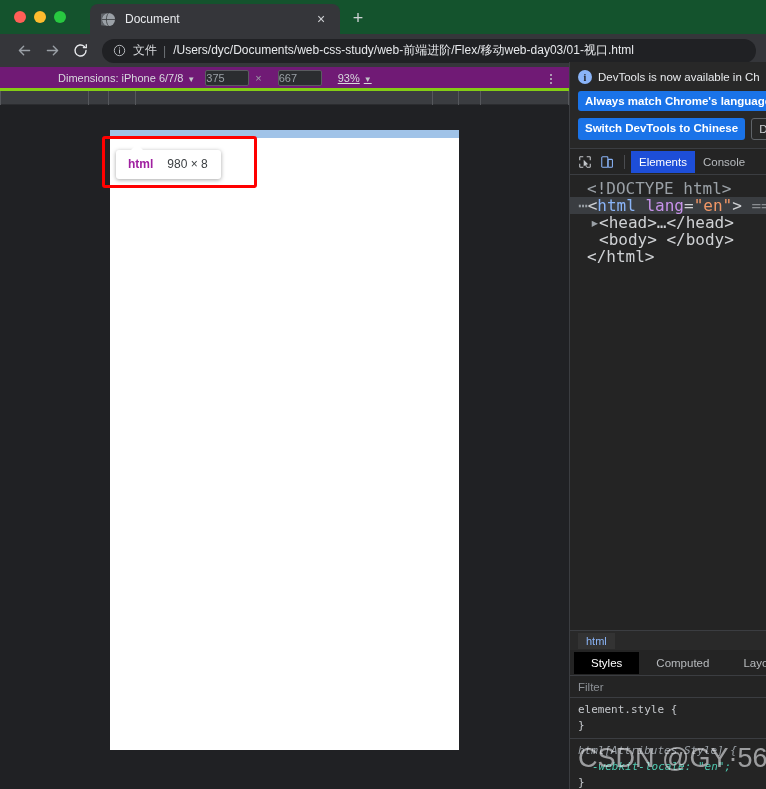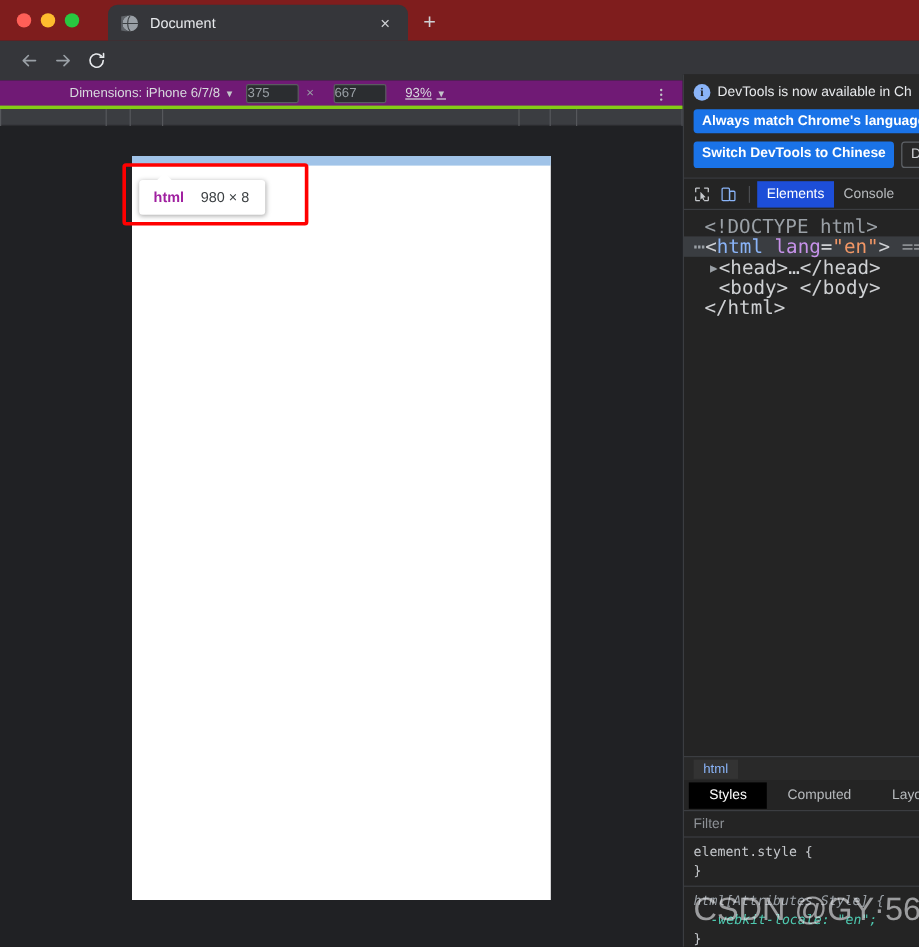--- a/index.html
+++ b/index.html
@@ -10,21 +10,21 @@
     color: #e8eaed;
     font-size: 12px;
     position: relative;
   }
 
   
   .browser { position: absolute; left:0; top:0; width:766px; height:789px; }
 
   .tabstrip {
     position: absolute; left:0; top:0; width:766px; height:34px;
-    background:#7f1d1d;
+    background:#14532d;
   }
   .traffic {
     position: absolute; left:14px; top:3px; width:74px; height:28px;
     display:flex; align-items:center; gap:8px;
   }
   .dot { width:12px; height:12px; border-radius:50%; }
   .dot.red { background:#ff5f57; }
   .dot.yellow { background:#febc2e; }
   .dot.green { background:#28c840; }
 
@@ -251,20 +251,32 @@
       <svg width="17" height="17" viewBox="0 0 20 20" fill="none" stroke="currentColor" stroke-width="1.6" stroke-linecap="round" stroke-linejoin="round">
         <path d="M4 10h12M11 5l5 5-5 5"></path>
       </svg>
     </span>
     <span class="navbtn reload">
       <svg width="17" height="17" viewBox="0 0 20 20" fill="none" stroke="currentColor" stroke-width="1.6" stroke-linecap="round">
         <path d="M16.5 10a6.5 6.5 0 1 1-2-4.7"></path>
         <path d="M16.8 3.2v3.4h-3.4"></path>
       </svg>
     </span>
+    <div class="omnibox">
+      <span class="omni-info">
+        <svg width="13" height="13" viewBox="0 0 16 16" fill="none" stroke="currentColor" stroke-width="1.2">
+          <circle cx="8" cy="8" r="6.4"></circle>
+          <path d="M8 7.2v4.1" stroke-linecap="round"></path>
+          <circle cx="8" cy="4.9" r="0.75" fill="currentColor" stroke="none"></circle>
+        </svg>
+      </span>
+      <span class="omni-scheme">文件</span>
+      <span class="omni-sep">|</span>
+      <span class="omni-url">/Users/dyc/Documents/web-css-study/web-前端进阶/Flex/移动web-day03/01-视口.html</span>
+    </div>
   </div>
 
   <div class="devicebar">
     <span class="dev-dim">
       <span>Dimensions: iPhone 6/7/8</span><span class="caret">▼</span>
     </span>
     <span class="dev-field">375</span>
     <span class="dev-x">×</span>
     <span class="dev-field">667</span>
     <span class="dev-zoom">

